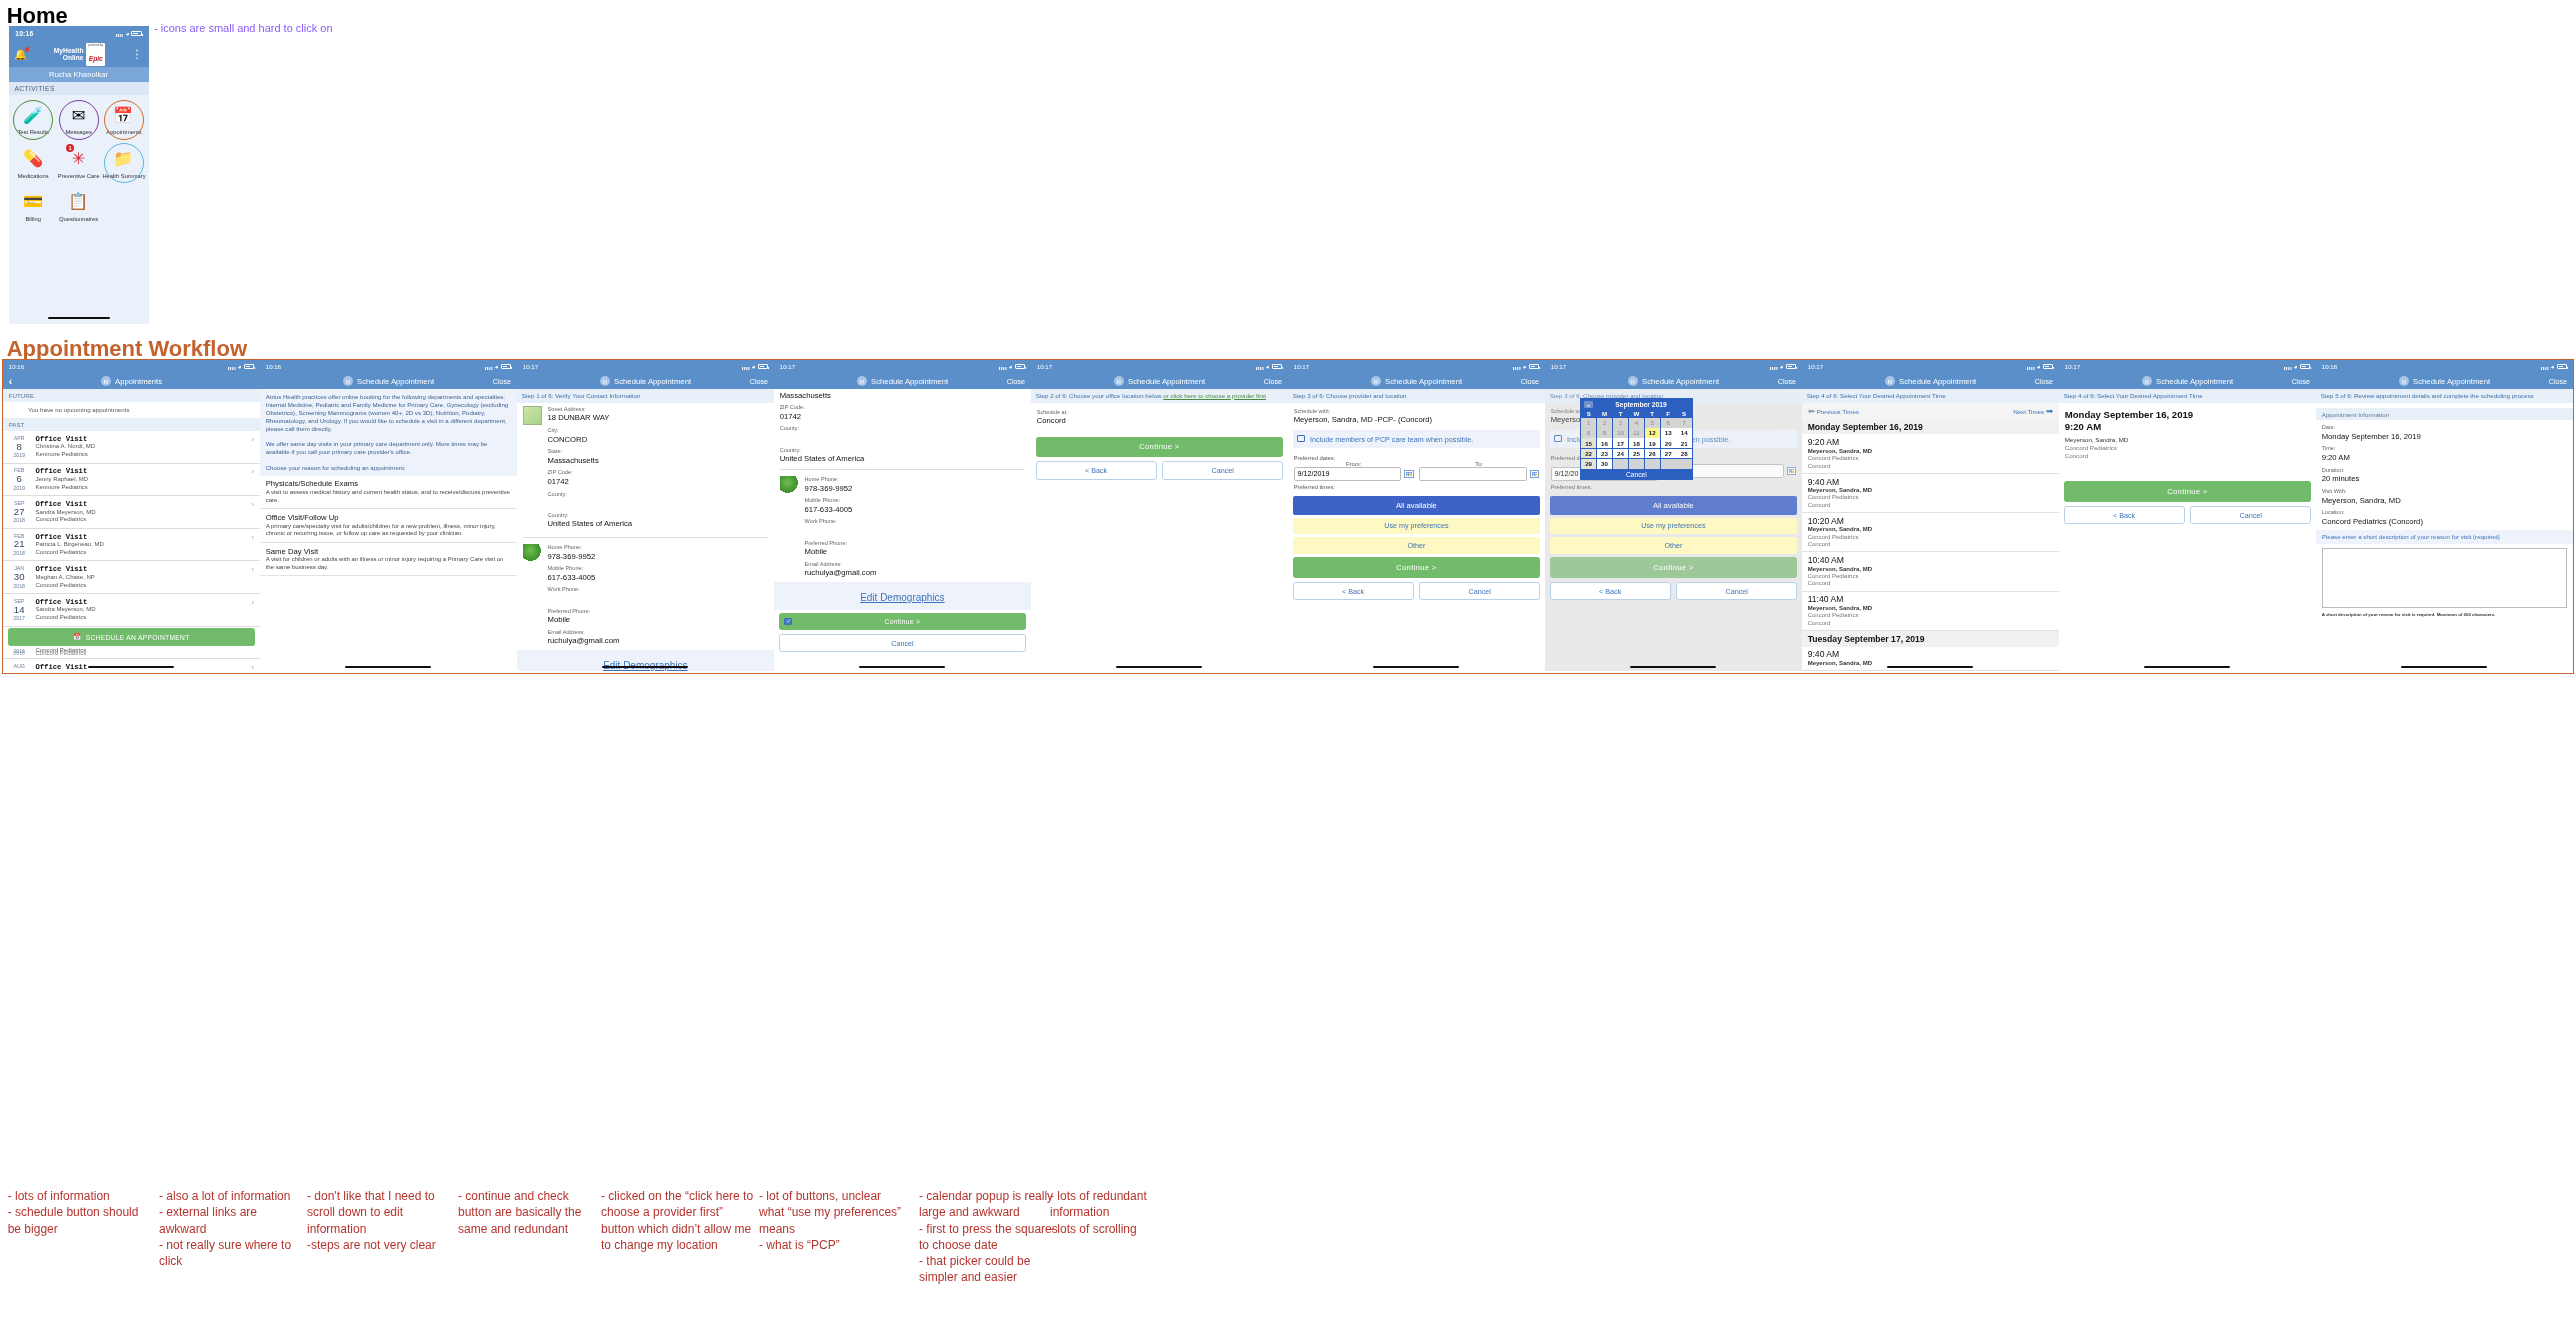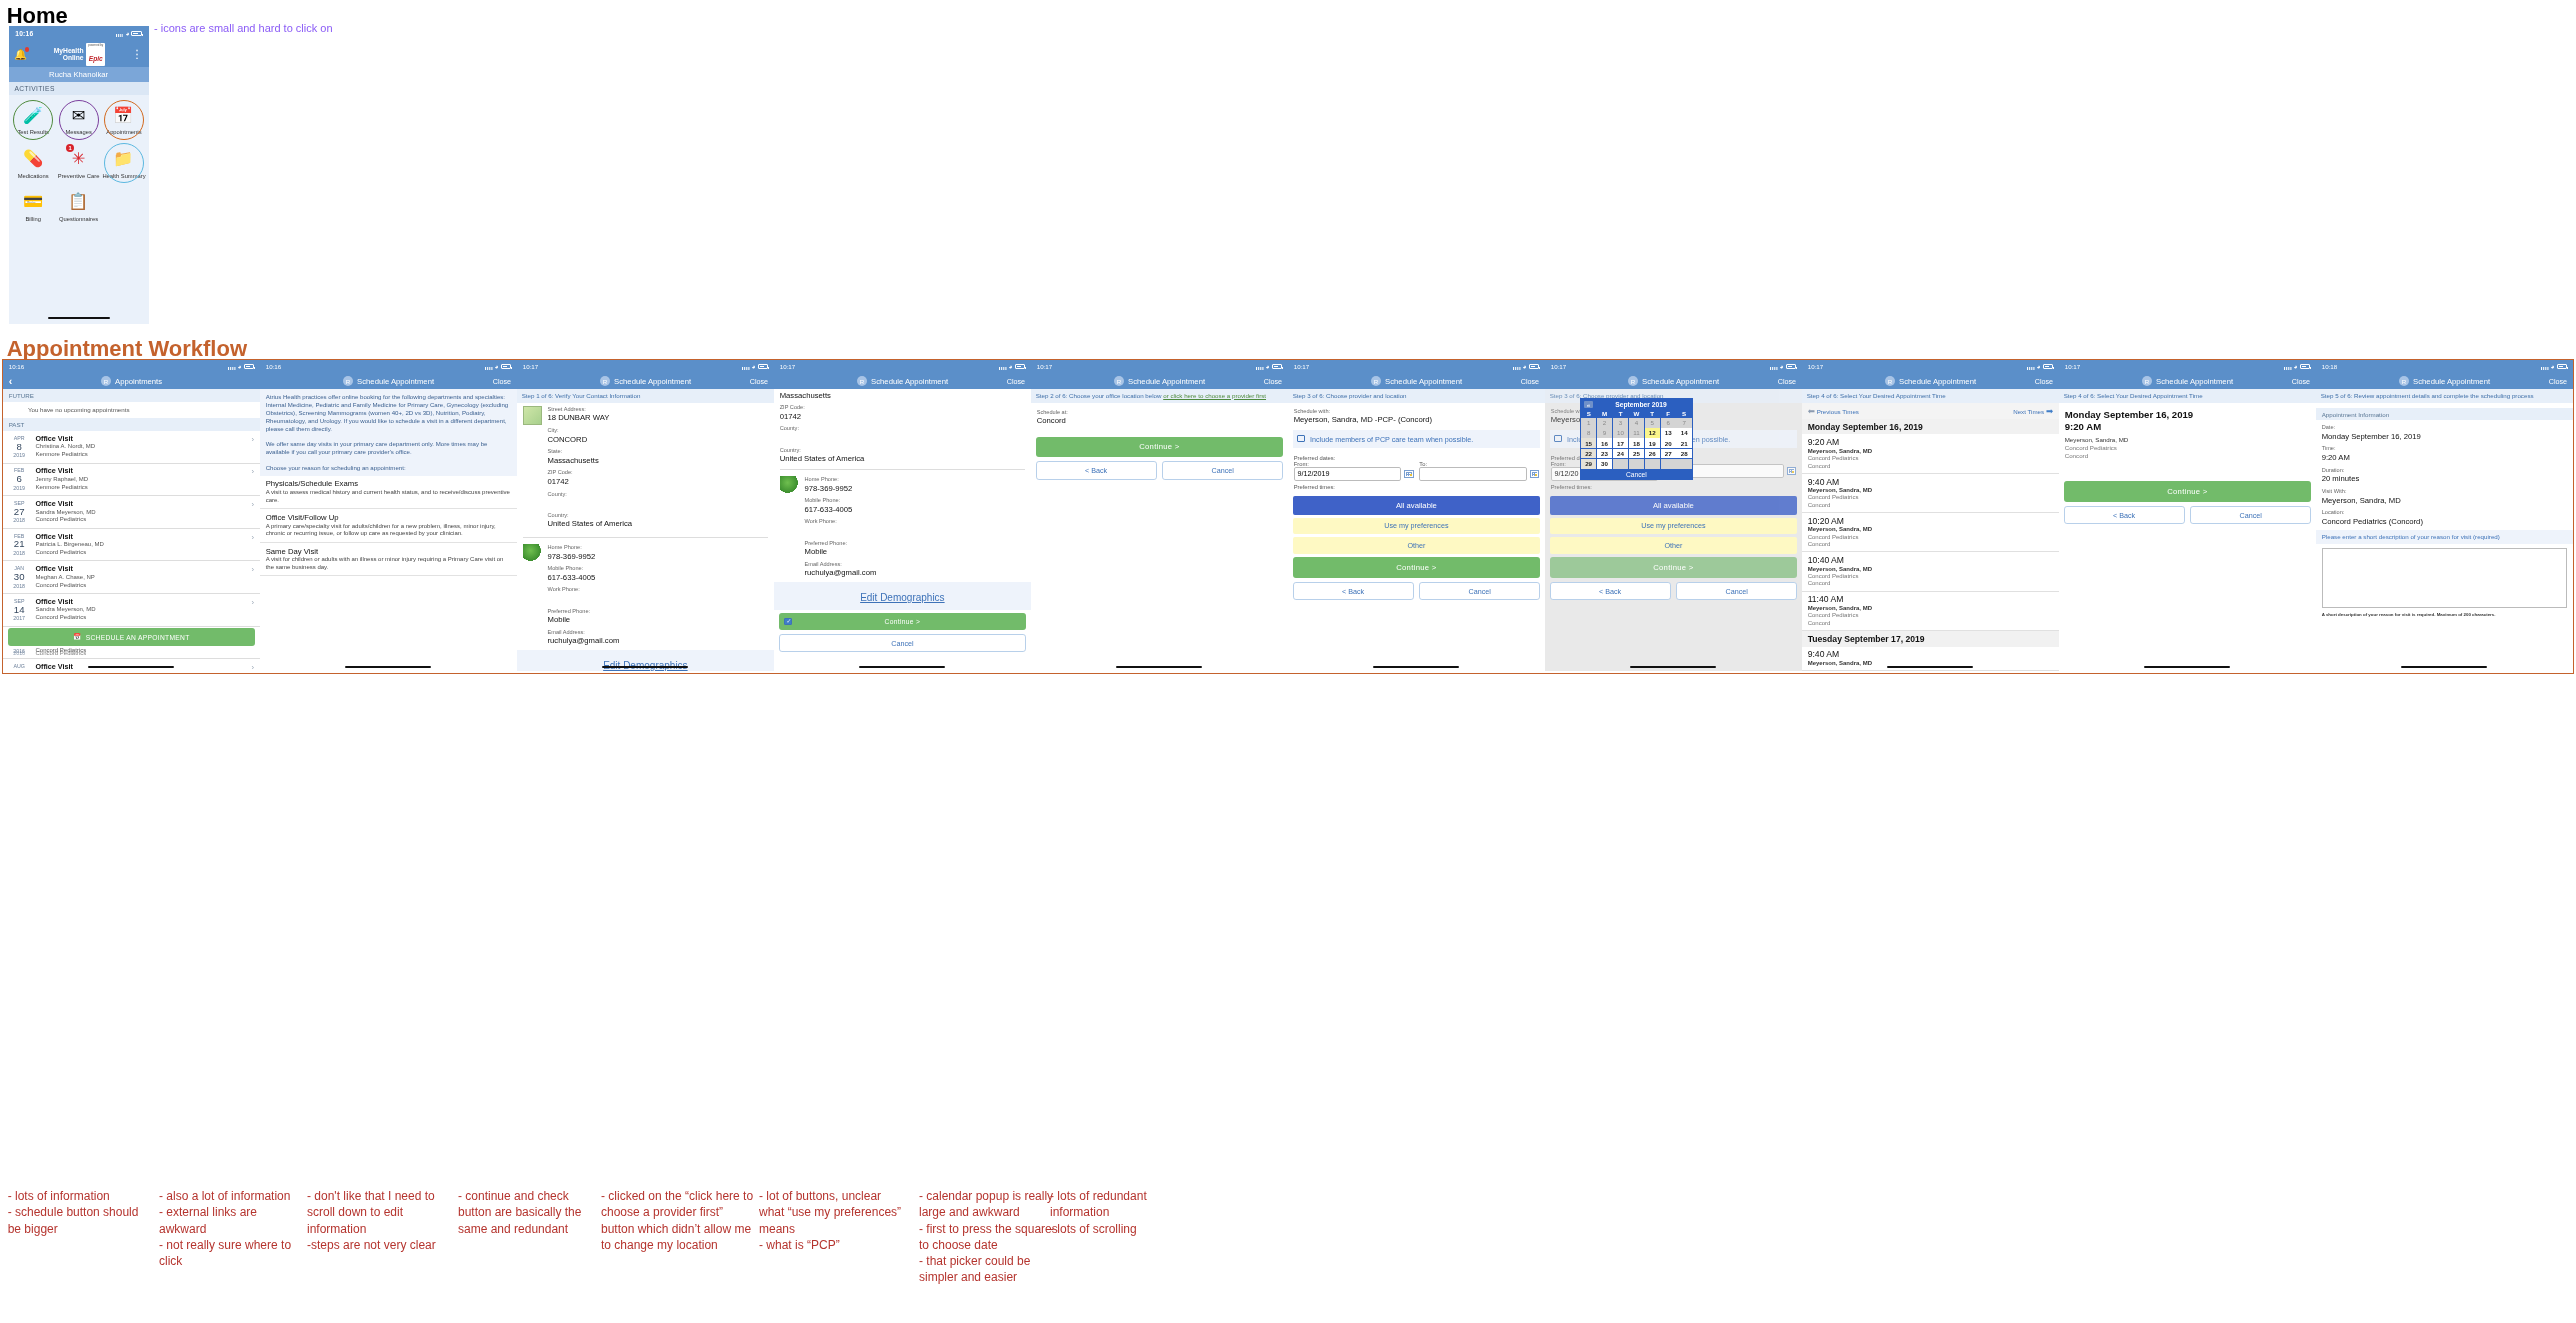--- a/index.html
+++ b/index.html
@@ -79,21 +79,21 @@
   .nav-close { margin-left:auto; font-size:7.2px; }
   .stepbar { background:#e7eff9; color:#3f6fa8; font-size:6.2px; padding:2.9px 4.8px;
     line-height:8.2px; }
   .stepbar a { color:#4e8a3c; text-decoration:underline; }
   .sec-hdr { background:#e7eff9; color:#5a7795; font-size:6.2px; padding:2.9px 5.8px; }
 
   .apt-row { display:flex; gap:5.8px; padding:3.8px 5.8px; border-bottom:0.6px solid #ddd;
     align-items:flex-start; }
   .apt-date { width:21px; text-align:center; color:#6b7f99; font-size:5.3px; line-height:6.7px; }
   .apt-date .d { font-size:9.6px; color:#34475e; font-weight:400; line-height:10.6px; }
-  .apt-info .t { font-weight:bold; font-size:7.2px; color:#111; line-height:8.6px; }
+  .apt-info .t { font-weight:bold; font-size:7.2px; color:#111; line-height:8.6px;font-family:Liberation Mono, monospace; }
   .apt-info .s { color:#555; font-size:6px; line-height:7.7px; }
   .chev { margin-left:auto; color:#9aa7b6; font-size:7.7px; }
   .empty-note { color:#555; font-size:6.2px; padding:4.8px 5.8px 4.8px 25px; }
   .green-btn { background:#72bb6a; color:#fff; text-align:center; font-size:6.7px;
     padding:4.8px 0; margin:3.8px 4.8px; border-radius:2.9px; display:flex; align-items:center;
     justify-content:center; gap:3.8px; letter-spacing:0.3px; }
   .green-btn.big { font-size:7.7px; padding:5.8px 0; }
   .outline-row { display:flex; gap:5.8px; margin:3.8px 4.8px; }
   .out-btn { flex:1; border:1px solid #b8d0ea; border-radius:2.9px; color:#3d72b8;
     text-align:center; font-size:7.2px; padding:3.8px 0; background:#fff; }
@@ -119,21 +119,21 @@
   .chk { width:7.7px;height:7.7px;border:1px solid #3d72b8; border-radius:1px; flex:none;
     display:inline-block; }
   .chk.on { background:#3f7dc8; position:relative; }
   .chk.on::after{content:"✓"; color:#fff; font-size:5.8px; position:absolute; left:1px; top:-1px;}
   .pcpbox { background:#eef3fb; margin:3.8px 4.8px; padding:4.8px; display:flex; gap:4.8px;
     align-items:flex-start; }
   .pcpbox span.txt { font-size:7.2px; color:#3d72b8; line-height:9px; }
   .dates { padding:2.9px 5.8px; }
   .dlbl { font-size:5.8px; color:#555; }
   .drow { display:flex; gap:5.8px; align-items:center; }
-  .dcol { flex:1; }
+  .dcol { flex:1;text-align:center; }
   .dinput { border:1px solid #bbb; border-radius:1.9px; font-size:7.2px; padding:1.9px 2.9px;
     background:#fff; height:13.5px; display:flex; align-items:center; }
   .calicon { width:9.6px;height:8.6px; border:1px solid #7a9fd0; background:#fff; flex:none;
     position:relative; }
   .calicon::before{content:"";position:absolute;inset:1px;
     background:repeating-linear-gradient(to right,#7a9fd0 0 1px,transparent 1px 2.4px),
                repeating-linear-gradient(to bottom,#7a9fd0 0 1px,transparent 1px 2.4px);}
   .calicon::after{content:"";position:absolute;right:1px;bottom:1px;width:1.9px;height:1.9px;background:#e8c23a;}
 
   

